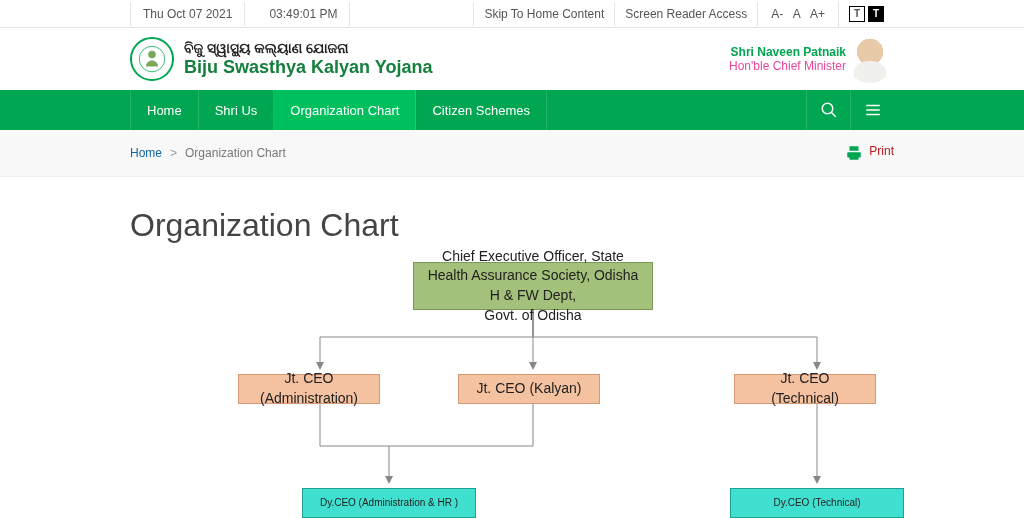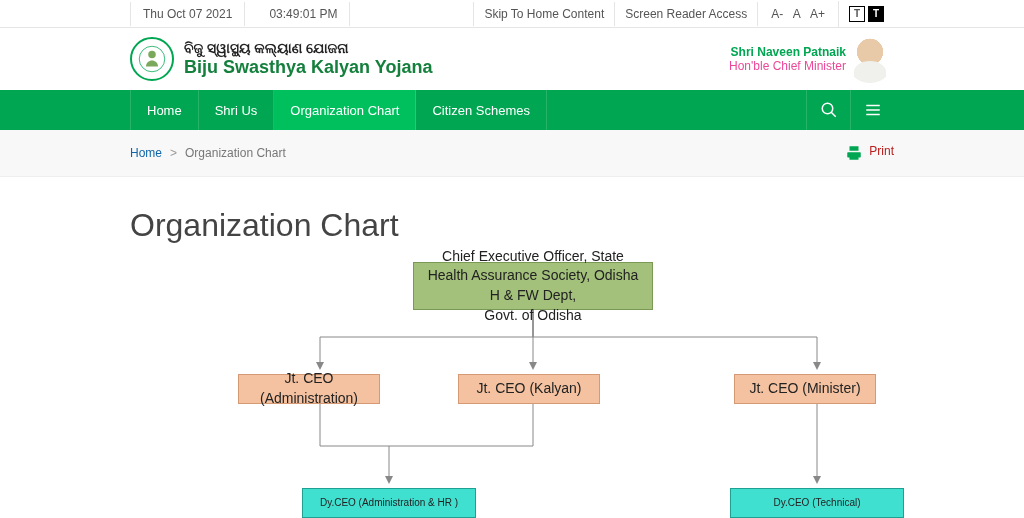--- a/index.html
+++ b/index.html
@@ -149,17 +149,17 @@
       <polygon class="arrow" points="259,222 255,214 263,214"></polygon>
       <path d="M403 142 L403 184 L259 184"></path>
       <path d="M687 142 L687 220"></path>
       <polygon class="arrow" points="687,222 683,214 691,214"></polygon>
     </svg>
     <div class="node n-top" style="white-space:pre-line">Chief Executive Officer, State Health Assurance Society, Odisha
 H &amp; FW Dept,
 Govt. of Odisha</div>
     <div class="node n-l2 n-l2a">Jt. CEO (Administration)</div>
     <div class="node n-l2 n-l2b">Jt. CEO (Kalyan)</div>
-    <div class="node n-l2 n-l2c">Jt. CEO (Minister)</div>
+    <div class="node n-l2 n-l2c">Jt. CEO (Technical)</div>
     <div class="node n-l3 n-l3a">Dy.CEO (Administration &amp; HR )</div>
     <div class="node n-l3 n-l3b">Dy.CEO (Technical)</div>
   </div>
 </div>
 
 </body></html>

